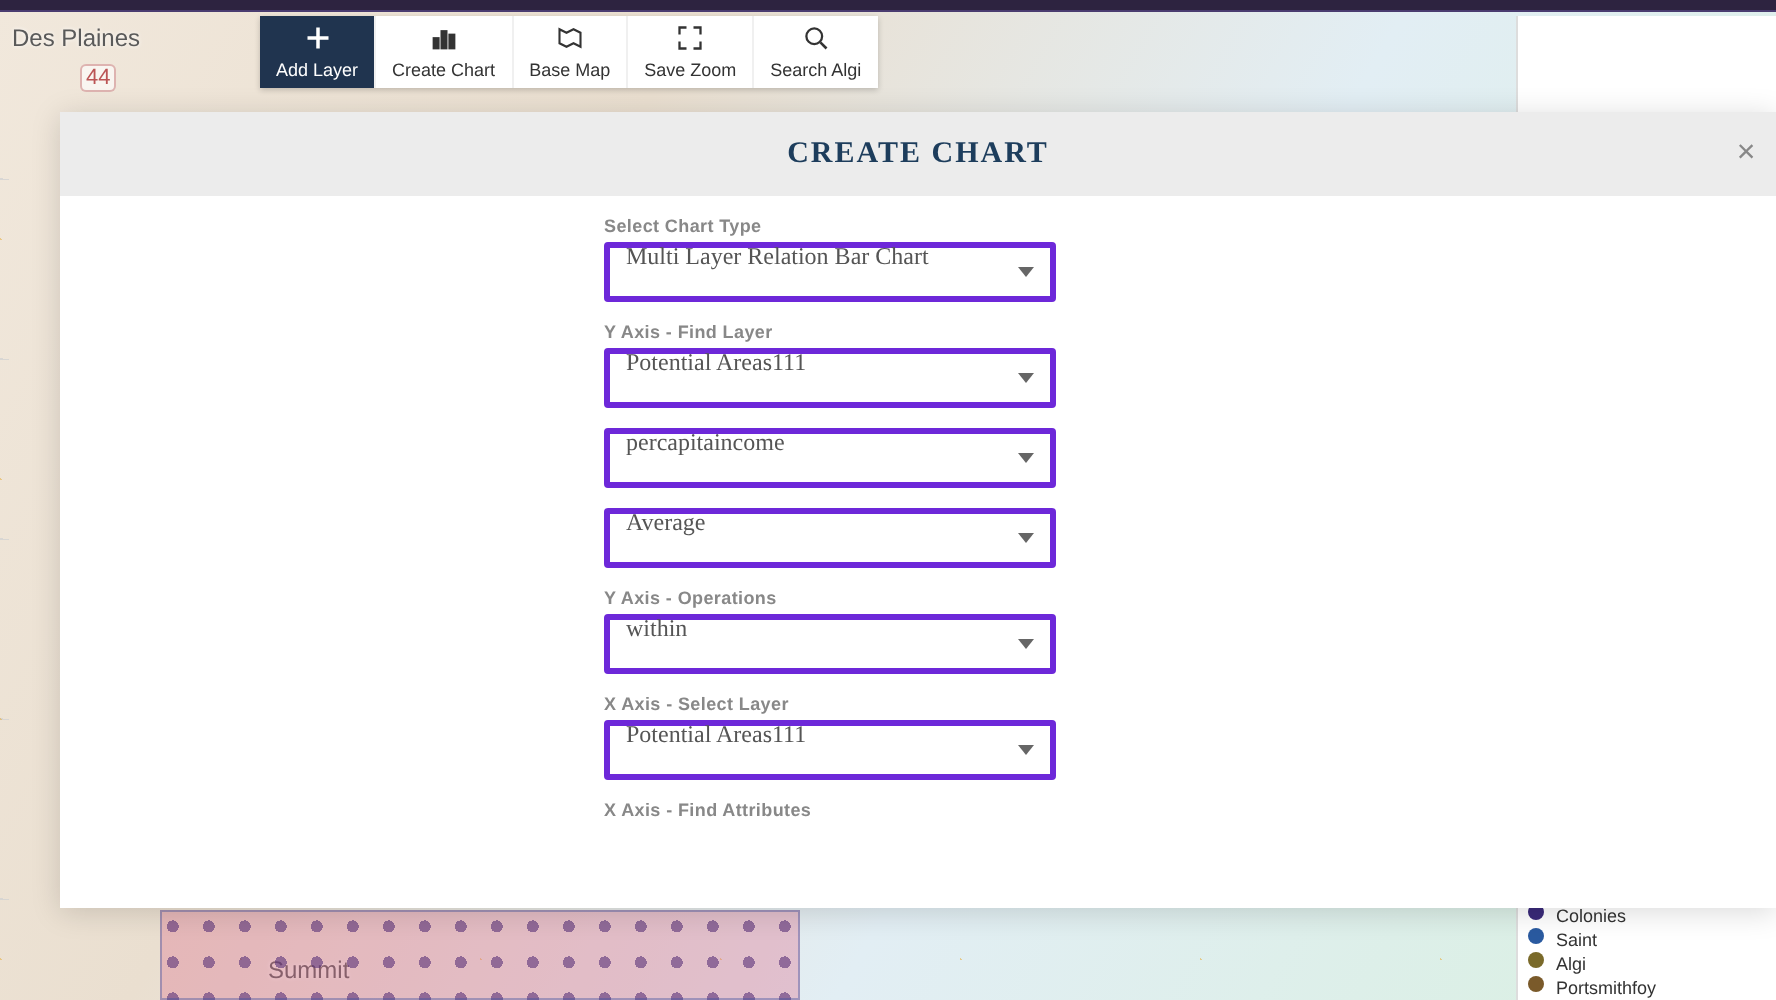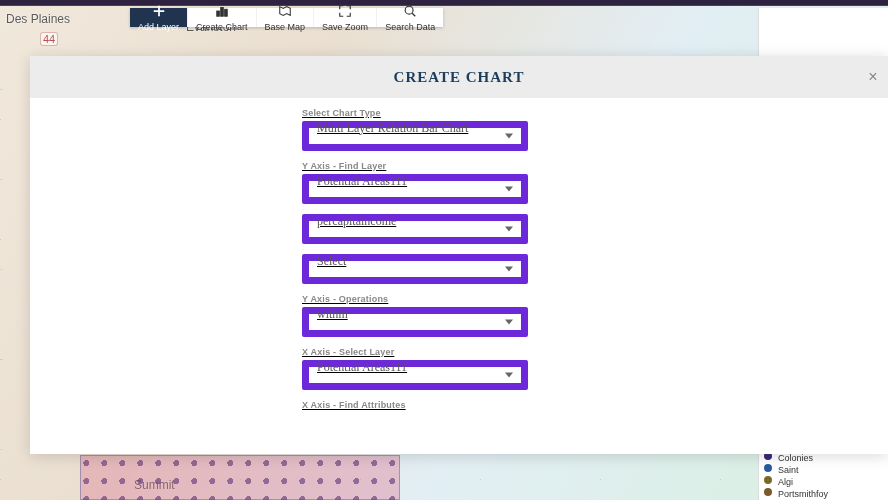--- a/index.html
+++ b/index.html
@@ -50,21 +50,21 @@
     position:absolute;
     top:0; left:0; right:0; height:6px;
     background:#2d2340;
     border-bottom:1px solid #4a3c70;
   }
 
   
   .toolbar {
     position: absolute;
     top: 8px; left: 130px;
-    height: 19px;
+    height: 36px;
     display: flex;
     background: #fff;
     box-shadow: 0 1px 3px rgba(0,0,0,0.2);
     z-index: 5;
   }
   .toolbar-item {
     display:flex;
     flex-direction: column;
     align-items:center;
     justify-content:center;
@@ -130,40 +130,39 @@
     display:flex;align-items:center;justify-content:center;
     cursor:pointer;
     color:#888;
     font-size:16px;
     line-height:1;
   }
   .modal-body {
     height:356px;
     overflow-y:auto;
     padding: 10px 0 10px 0;
-    text-decoration: underline;
   }
   .form-col {
     width:226px;
     margin-left:272px;
   }
   .field {
     margin-bottom:10px;
   }
   .field-label {
     font-size:9px;
     color:#888;
     font-weight:600;
     margin-bottom:3px;
     letter-spacing:0.2px;
   }
   .select {
     position:relative;
     height:30px;
-    border:7px solid #6d28d9;
+    border:3px solid #6d28d9;
     border-radius:2px;
     display:flex;
     align-items:center;
     padding:0 26px 16px 8px;
     cursor:pointer;
     background:#fff;
   }
   .select-value {
     font-family: Georgia, 'Times New Roman', serif;
     font-size:12px;
@@ -247,21 +246,21 @@
     </span>
     <span>Save Zoom</span>
   </div>
   <div class="toolbar-item">
     <span>
       <svg viewBox="0 0 16 16">
           <circle cx="7" cy="7" r="4.5" fill="none" stroke-width="1.3"></circle>
           <path d="M10.5 10.5L14 14" stroke-width="1.5"></path>
         </svg>
     </span>
-    <span>Search Data</span>
+    <span>Search Algi</span>
   </div>
 </div>
 
 <div class="right-panel"></div>
 
 <div class="modal">
   <div class="modal-header">
     <span class="modal-title">CREATE CHART</span>
     <span class="modal-close">×</span>
   </div>
@@ -286,21 +285,21 @@
 
       <div class="field">
         <div class="select">
           <span class="select-value">percapitaincome</span>
           <span class="select-caret"></span>
         </div>
       </div>
 
       <div class="field">
         <div class="select">
-          <span class="select-value">Select</span>
+          <span class="select-value">Average</span>
           <span class="select-caret"></span>
         </div>
       </div>
 
       <div class="field">
         <div class="field-label">Y Axis - Operations</div>
         <div class="select">
           <span class="select-value">within</span>
           <span class="select-caret"></span>
         </div>

